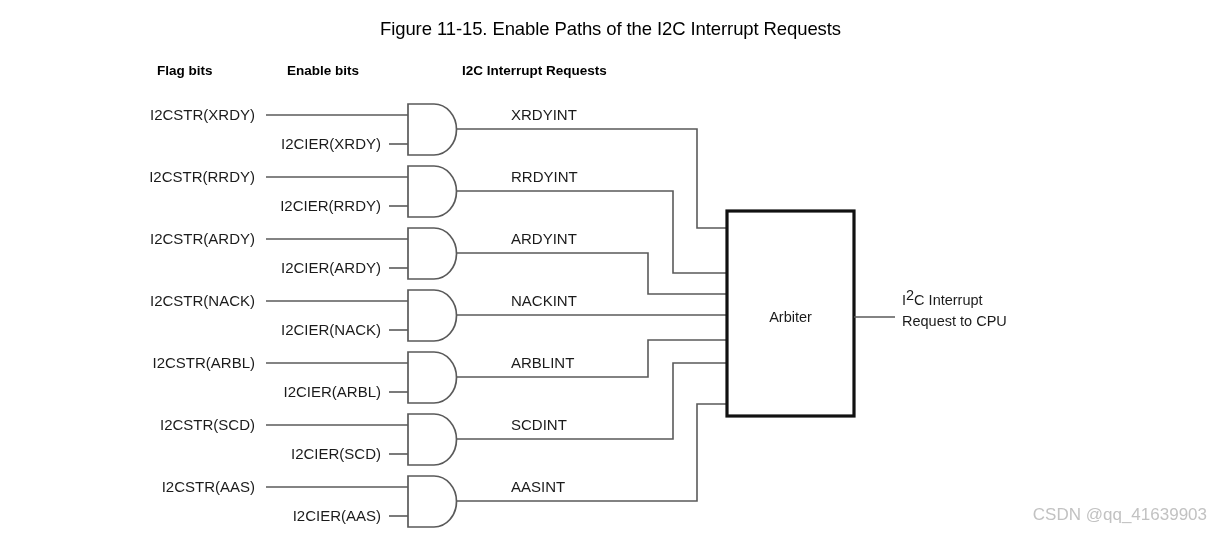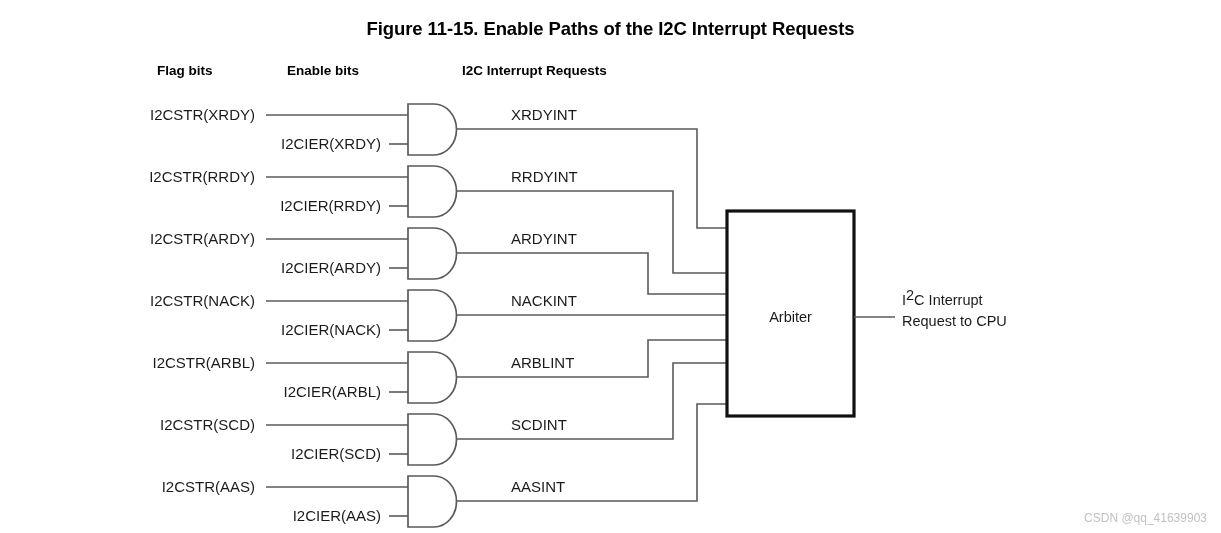--- a/index.html
+++ b/index.html
@@ -21,21 +21,21 @@
     width: 1221px;
     height: 533px;
   }
   .fig-title {
     position: absolute;
     left: 0;
     top: 18px;
     width: 1221px;
     text-align: center;
     font-size: 18.5px;
-    font-weight: bold;
+    font-weight: normal;
     color: #000000;
     letter-spacing: -0.1px;
   }
   svg.diagram {
     position: absolute;
     left: 0;
     top: 0;
     width: 1221px;
     height: 533px;
   }
@@ -72,21 +72,21 @@
   }
   .arb-box {
     stroke: #111111;
     stroke-width: 3.2;
     fill: #ffffff;
   }
   .watermark {
     position: absolute;
     right: 14px;
     bottom: 8px;
-    font-size: 12px;
+    font-size: 17px;
     color: #c2c2c2;
     font-family: "Liberation Sans", sans-serif;
     white-space: nowrap;
   }
 </style>
 </head>
 <body>
 
 <div id="figure-root">
 

